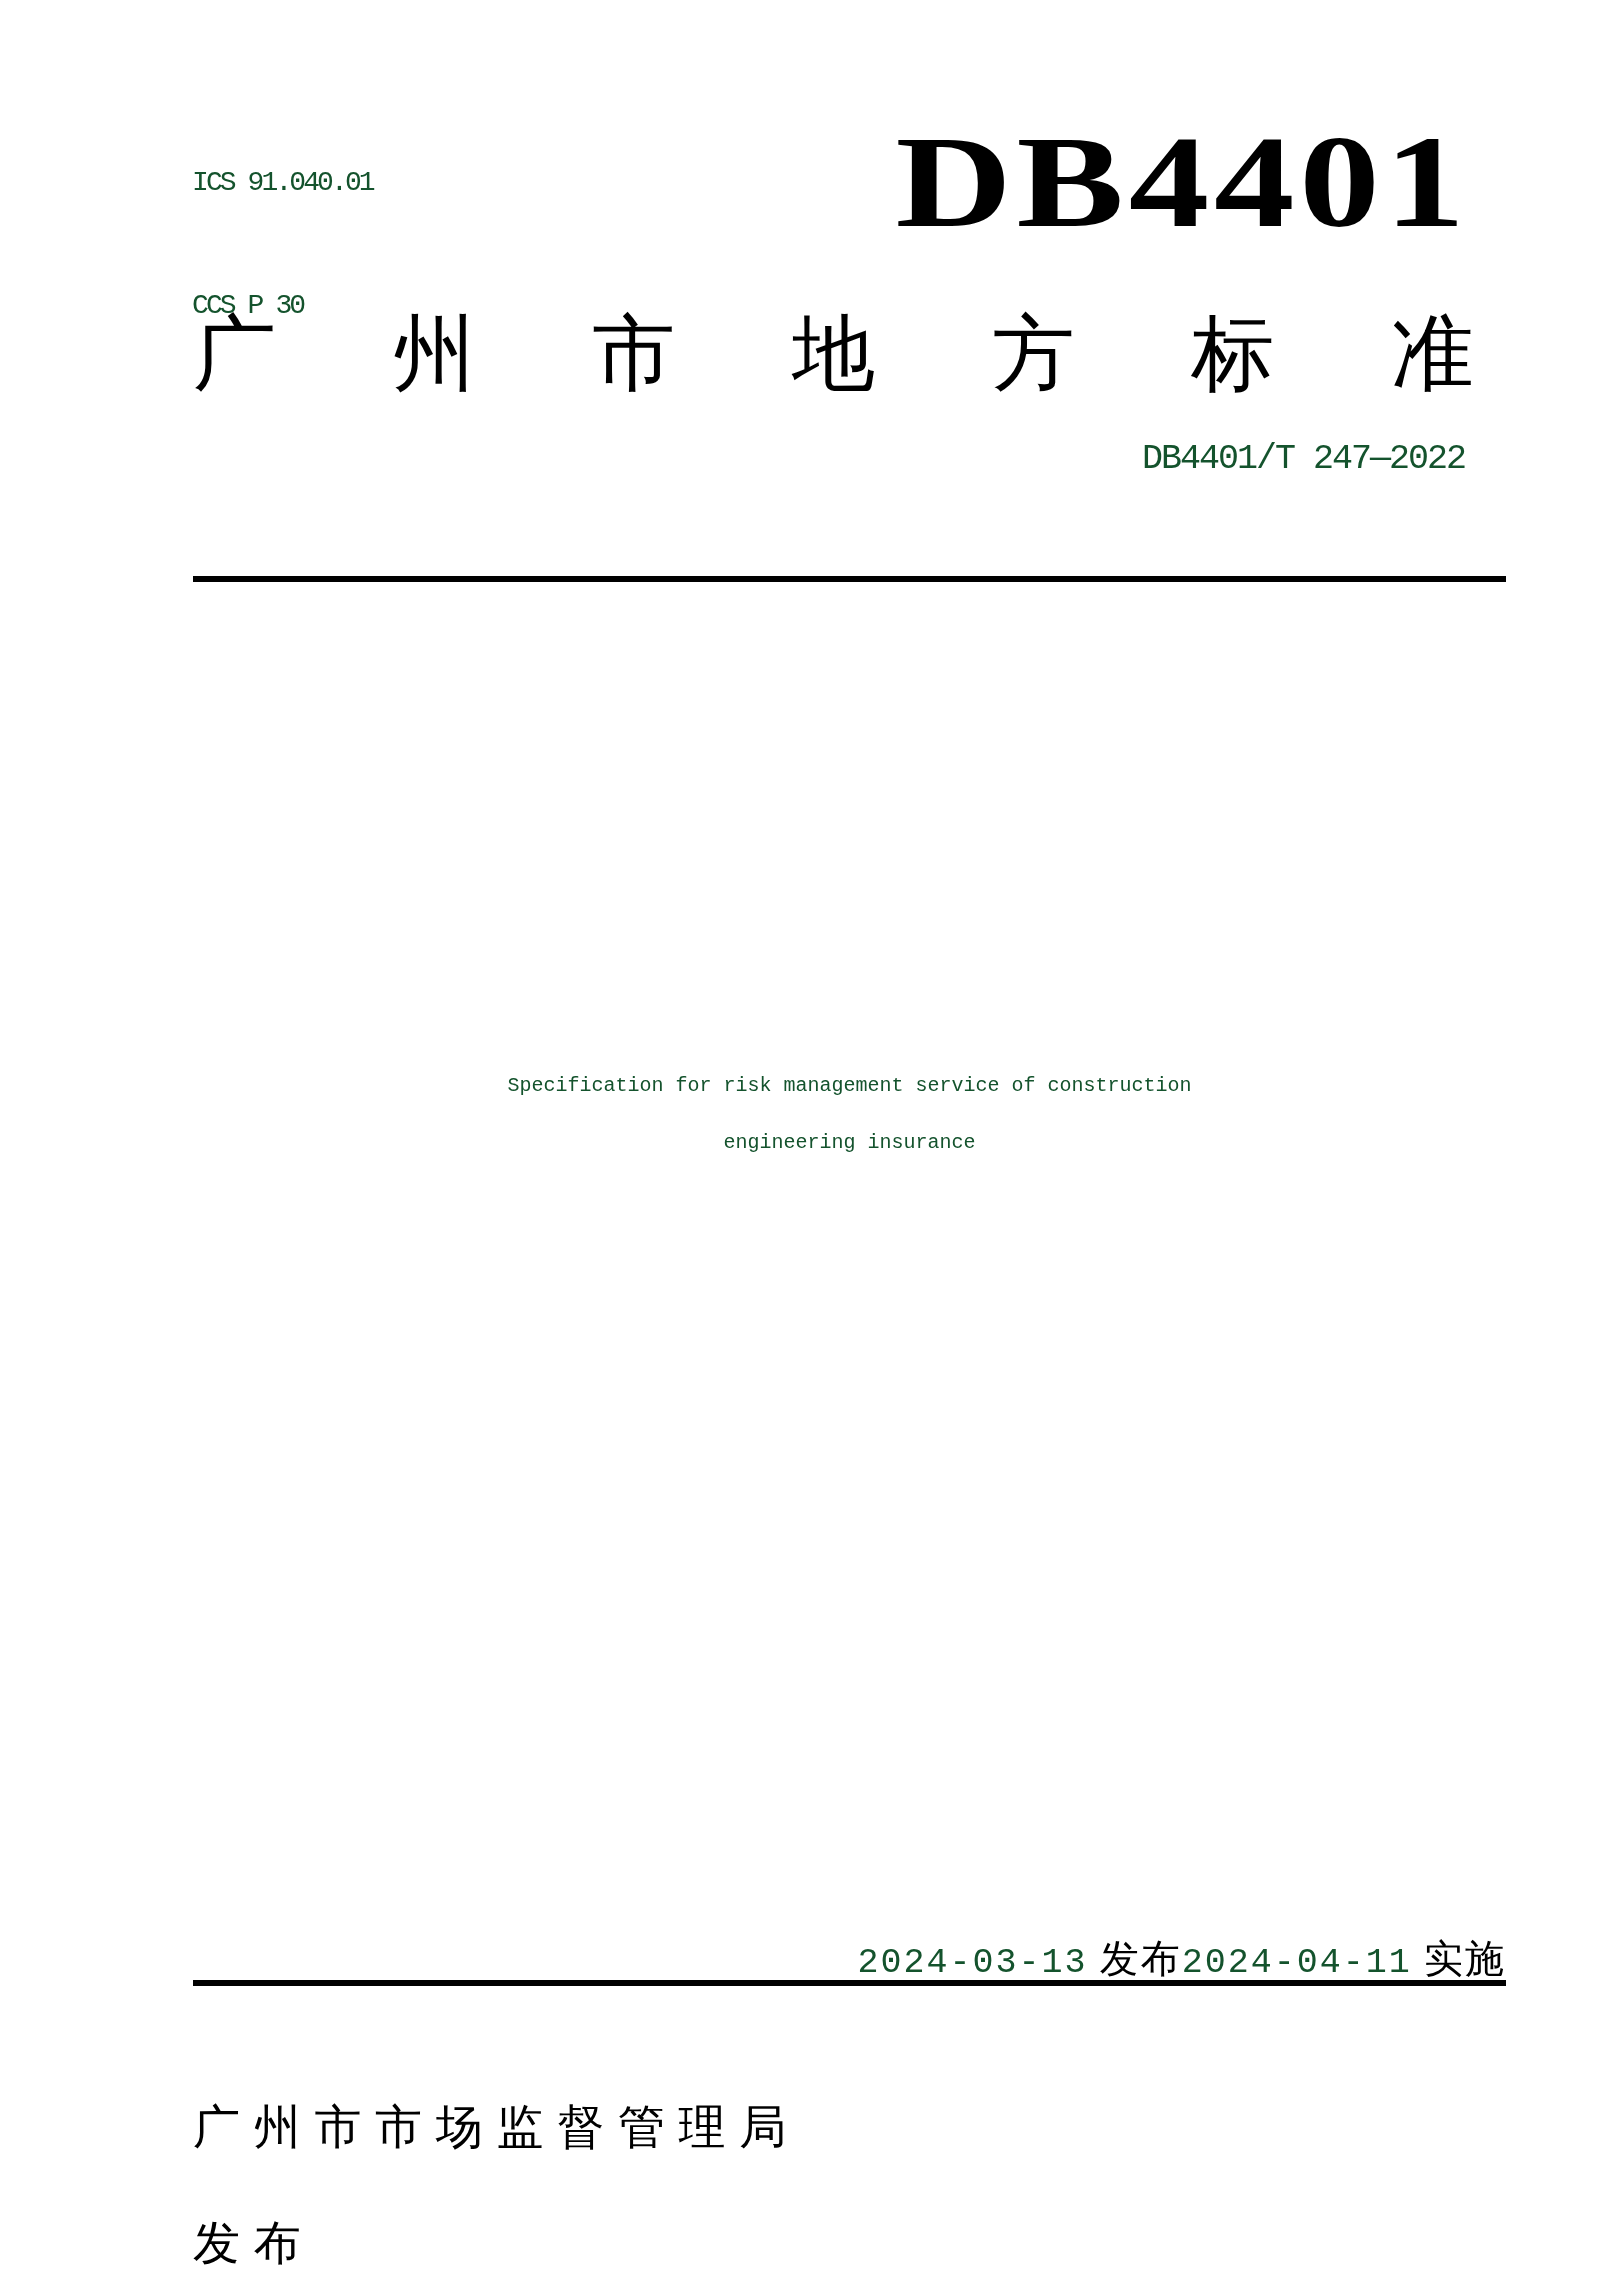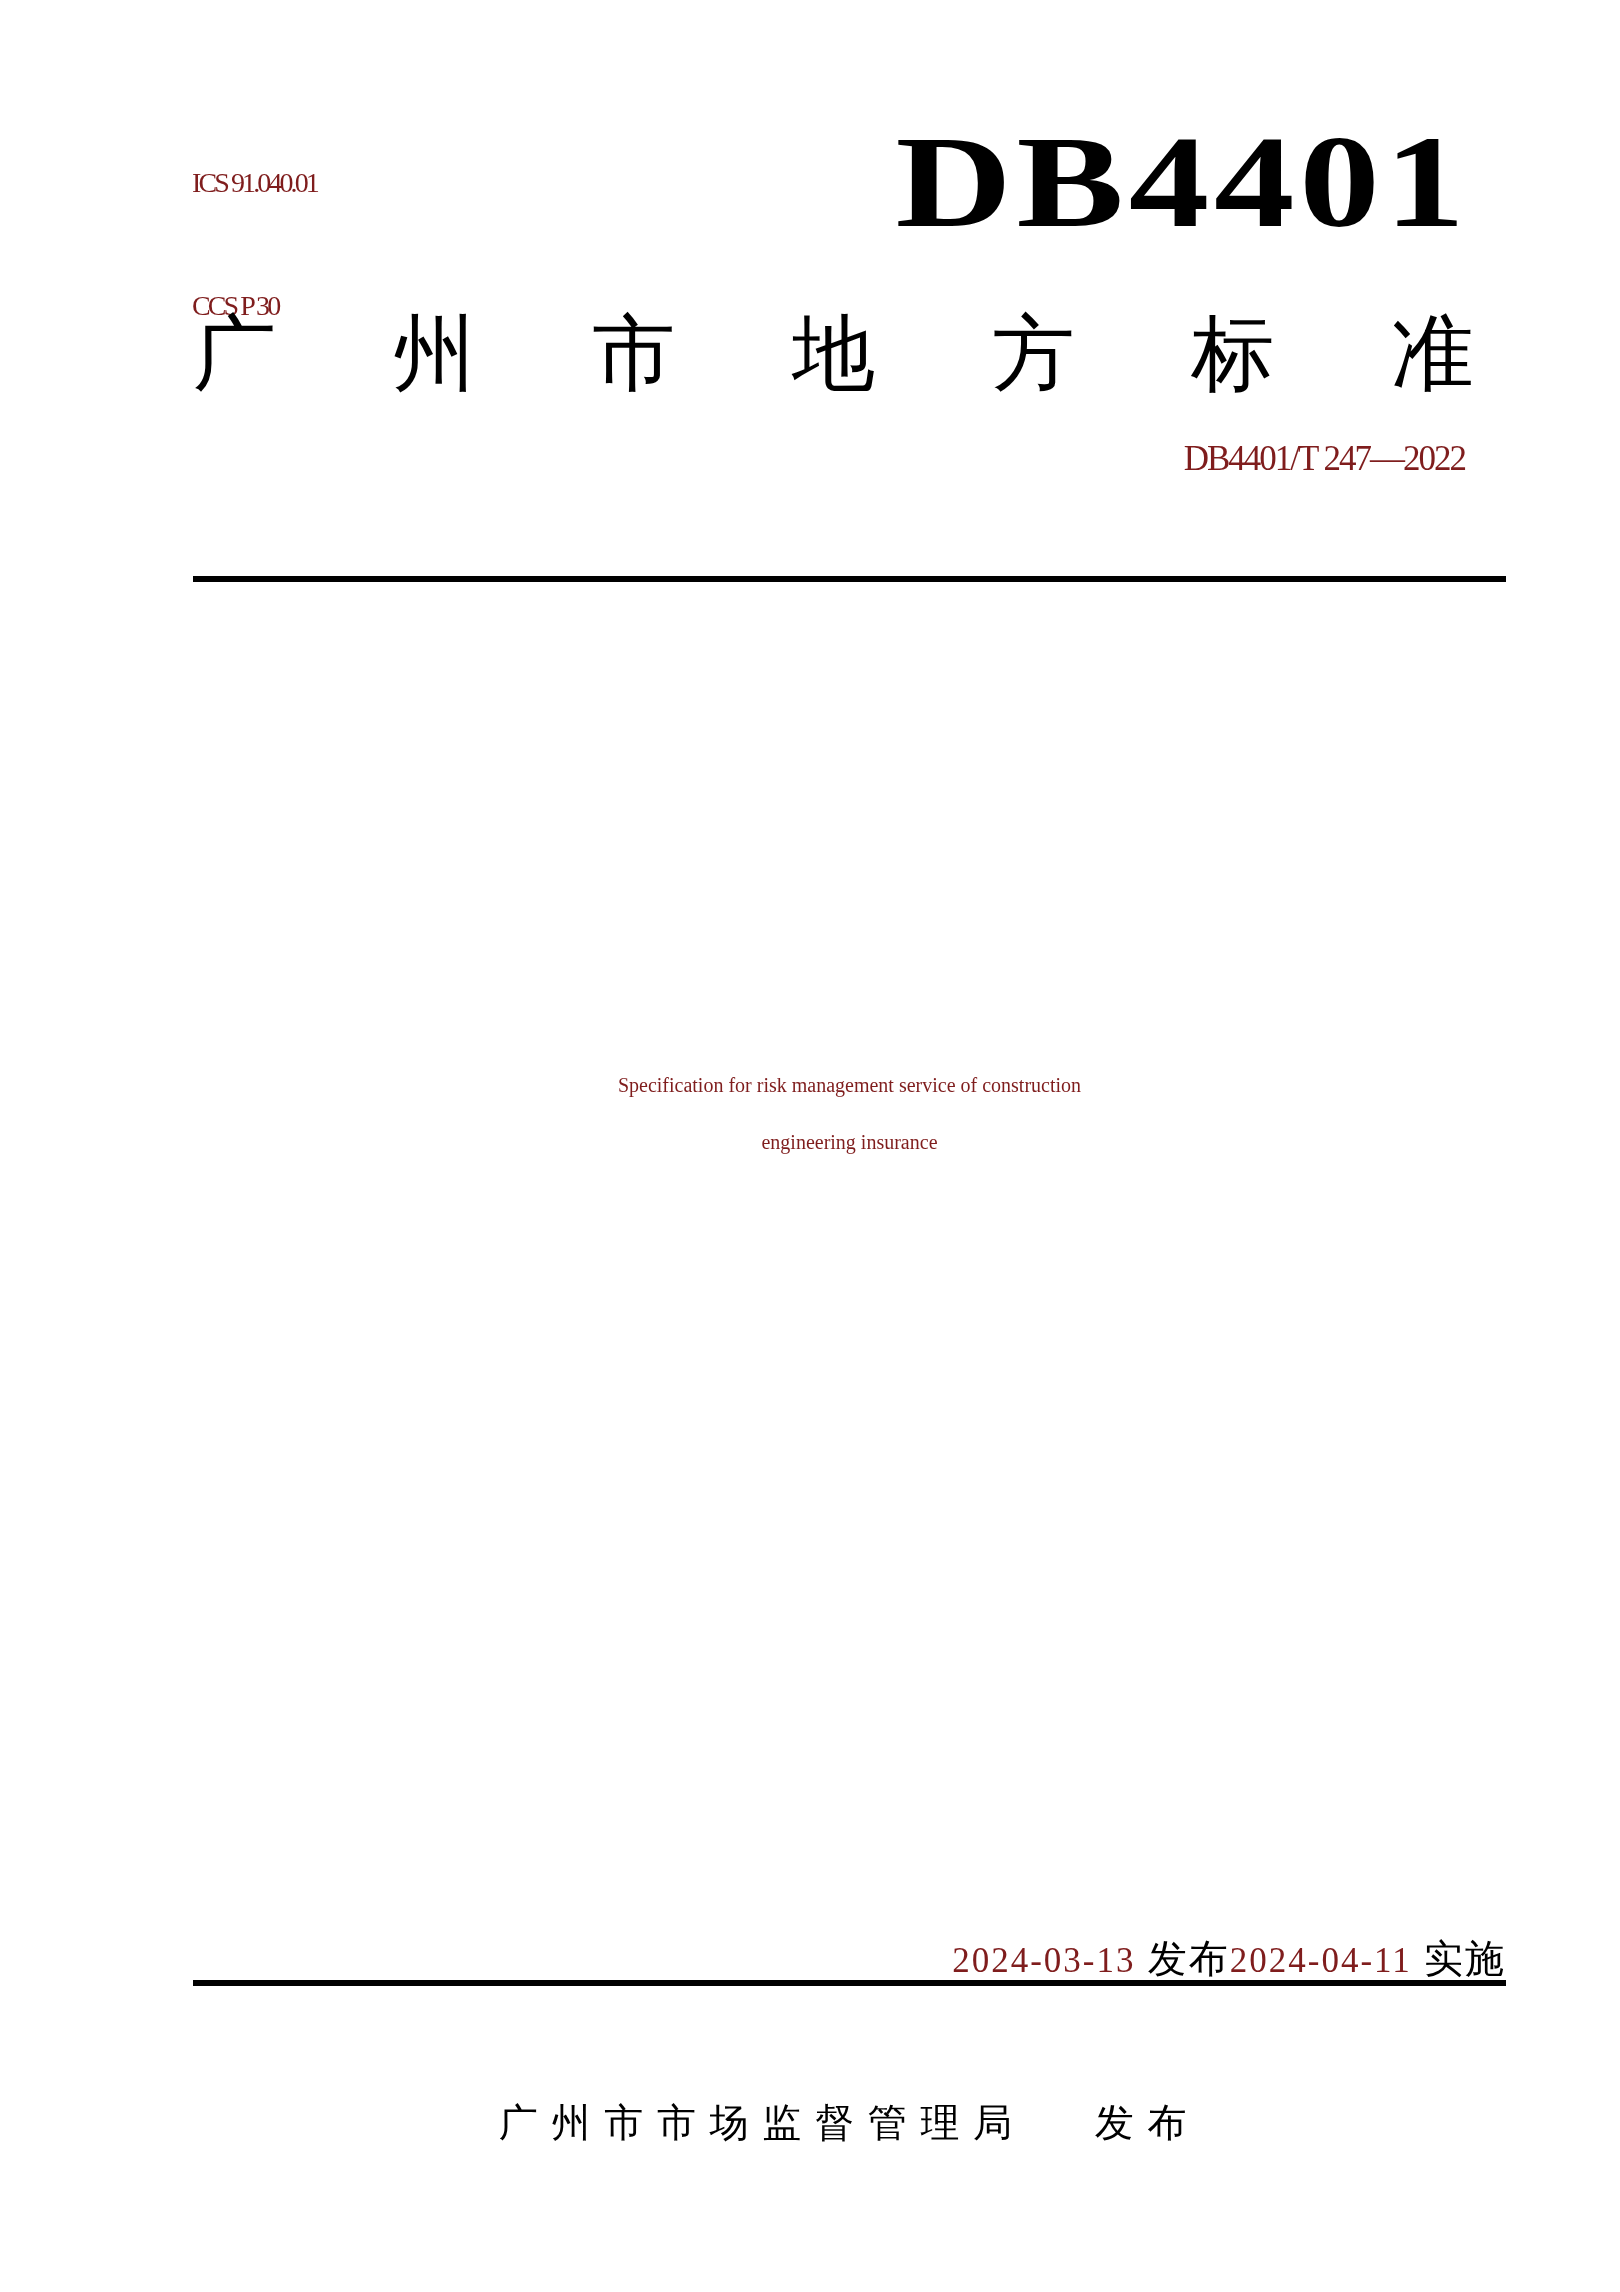--- a/index.html
+++ b/index.html
@@ -13,22 +13,22 @@
     height: 2293px;
     background: #ffffff;
     color: #000000;
     font-family: "Liberation Sans", sans-serif;
     overflow: hidden;
   }
   .abs { position: absolute; }
 
   
   .mono {
-    font-family: Liberation Serif, serif;
-    color: #7f1d1d;
+    font-family: Liberation Mono, monospace;
+    color: #14532d;
   }
 
   .ics-block {
     left: 192px;
     top: 80px;
     font-size: 28px;
     letter-spacing: -2.9px;
     line-height: 41px;
     white-space: pre;
   }
@@ -115,23 +115,24 @@
     letter-spacing: 2px;
   }
 
   .issuer-row {
     left: 193px;
     top: 2103px;
     width: 1313px;
     display: flex;
     justify-content: center;
     gap: 69px;
-    font-size: 39px;
+    font-size: 47px;
     font-weight: 500;
     line-height: 1;
+    flex-direction: column;
   }
   .issuer-row .spaced { letter-spacing: 13.7px; }
 </style>
 </head>
 <body>
 
 <div class="page">
 
   <div class="abs ics-block mono">
     <div>ICS 91.040.01</div>

